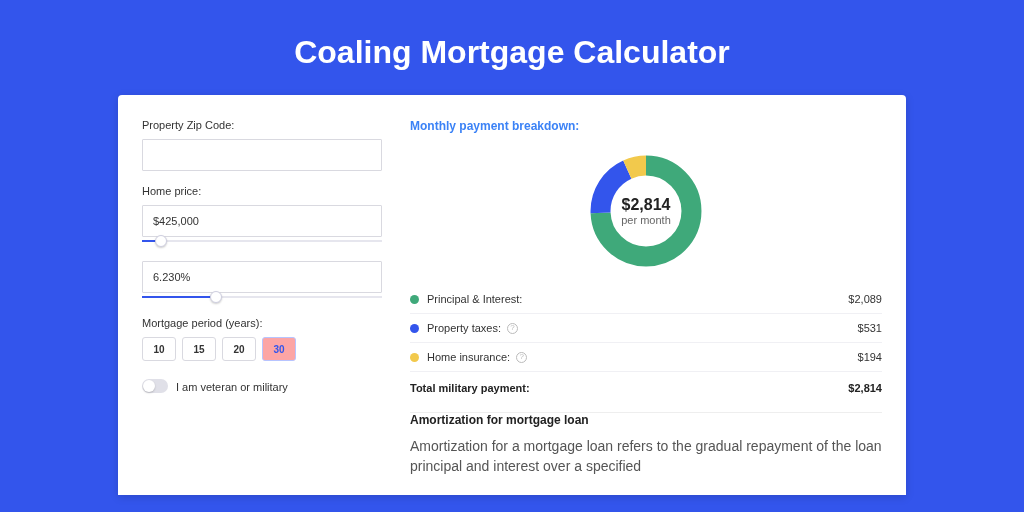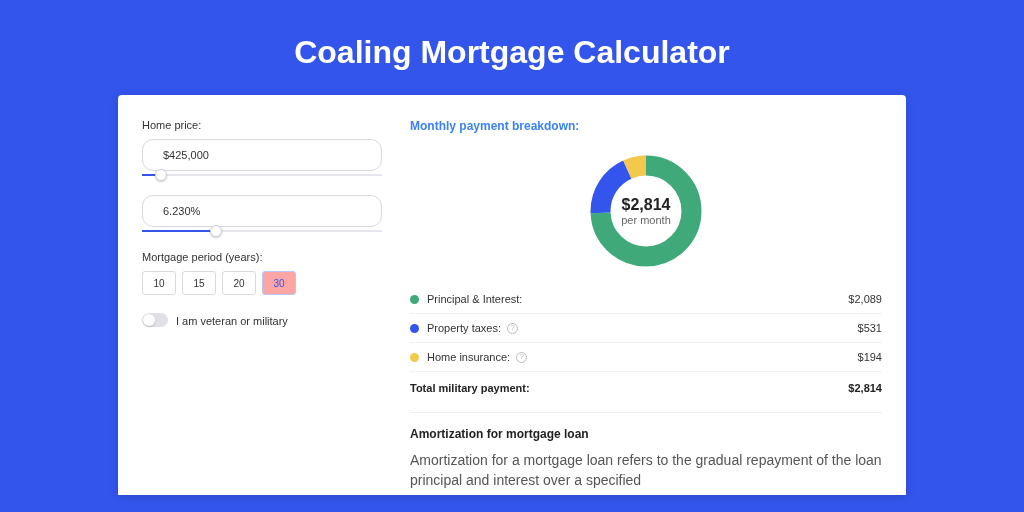--- a/index.html
+++ b/index.html
@@ -4,62 +4,66 @@
 <style>
 *{box-sizing:border-box;margin:0;padding:0;font-family:-apple-system,BlinkMacSystemFont,"Segoe UI",Arial,sans-serif}
 html,body{width:1024px;height:512px;overflow:hidden}
 body{background:#3355ec}
 .page-title{color:#fff;font-size:32px;font-weight:700;text-align:center;padding:34px 0 24px}
 .card{background:#fff;margin:0 auto;width:788px;height:400px;border-radius:4px 4px 0 0;padding:24px;display:flex;gap:28px;box-shadow:0 2px 8px rgba(0,0,0,.15)}
 .left{width:240px;flex:0 0 240px}
 .right{flex:1;min-width:0}
 .field-label{font-size:11px;color:#333;margin-bottom:8px}
 .field-group{margin-bottom:14px}
-.input{width:100%;height:32px;border:1px solid #d9d9e0;border-radius:11px;padding:0 20px;font-size:11px;color:#333}
+.input{width:100%;height:32px;border:1px solid #d9d9e0;border-radius:1px;padding:0 10px;font-size:11px;color:#333}
 .row{display:flex;gap:8px}
 .row .input:first-child{flex:0 0 60%}
 .row .input:last-child{flex:1}
 .slider{position:relative;height:12px;margin-top:-2px}
 .slider-track{position:absolute;left:0;right:0;top:5px;height:2px;background:#e6e6ee}
 .slider-fill{position:absolute;left:0;top:5px;height:2px;background:#3355ec}
 .slider-thumb{position:absolute;top:0;width:12px;height:12px;border-radius:50%;background:#fff;border:1px solid #cfcfe0;box-shadow:0 1px 2px rgba(0,0,0,.2);transform:translateX(-50%)}
 .options{display:flex;gap:6px}
-.opt{width:34px;height:24px;border:1px solid #d9d9e0;border-radius:3px;font-size:10px;font-weight:400;display:flex;align-items:center;justify-content:center;color:#333;cursor:pointer}
+.opt{width:34px;height:24px;border:1px solid #d9d9e0;border-radius:3px;font-size:10px;font-weight:700;display:flex;align-items:center;justify-content:center;color:#333;cursor:pointer}
 .opt.active{background:#fca5a5;border-color:#b7c4ff;color:#3355ec}
 .toggle-row{display:flex;align-items:flex-end;gap:8px;margin-top:18px}
 .toggle{width:26px;height:14px;background:#e0e0e8;border-radius:7px;position:relative}
 .toggle::after{content:"";position:absolute;left:1px;top:1px;width:12px;height:12px;border-radius:50%;background:#fff;box-shadow:0 1px 2px rgba(0,0,0,.2)}
 .toggle-label{font-size:11px;color:#333}
 .section-title{font-size:12px;font-weight:700;color:#3b82f6;margin-bottom:12px}
 .donut-wrap{display:flex;justify-content:center;padding:6px 0 14px}
 .donut{width:120px;height:120px;position:relative}
 .donut svg{width:120px;height:120px;transform:rotate(-90deg)}
 .donut-center{position:absolute;inset:0;display:flex;flex-direction:column;align-items:center;justify-content:center}
 .donut-amount{font-size:16px;font-weight:700;color:#222}
 .donut-sub{font-size:11px;color:#666}
 .legend-row{display:flex;align-items:center;padding:8px 0;border-bottom:1px solid #f0f0f4;font-size:11px;color:#333}
 .legend-row:last-of-type{border-bottom:1px solid #f0f0f4}
 .dot{width:9px;height:9px;border-radius:50%;margin-right:8px;flex:0 0 9px}
 .legend-label{flex:1;display:flex;align-items:center;gap:6px}
 .legend-val{font-weight:400}
 .help{width:11px;height:11px;border:1px solid #bbb;border-radius:50%;font-size:8px;color:#bbb;display:inline-flex;align-items:center;justify-content:center;line-height:1}
 .total-row{display:flex;padding:10px 0 14px;font-size:11px;font-weight:700;color:#222}
 .total-row .legend-label{flex:1}
-.amort{border-top:1px solid #eee;padding-top:14px;margin-top:4px}
+.amort{border-top:1px solid #eee;margin-top:4px}
 .amort-title{font-size:12px;font-weight:700;color:#222;margin-bottom:10px}
 .amort-body{font-size:14px;color:#555;line-height:1.4}
 </style>
 </head>
 <body>
 
 <div class="page-title">Coaling Mortgage Calculator</div>
 
 <div class="card">
   <div class="left">
 
+    <div class="field-group">
+      <div class="field-label">Property Zip Code:</div>
+      <input class="input" value="" style="">
+    </div>
 
     <div class="field-group">
       <div class="field-label">Home price:</div>
       <input class="input" value="$425,000" style="">
       <div class="slider">
         <div class="slider-track"></div>
         <div class="slider-fill" id="price-fill" style="width: 8%;"></div>
         <div class="slider-thumb" id="price-thumb" style="left: 8%;"></div>
       </div>
     </div>

